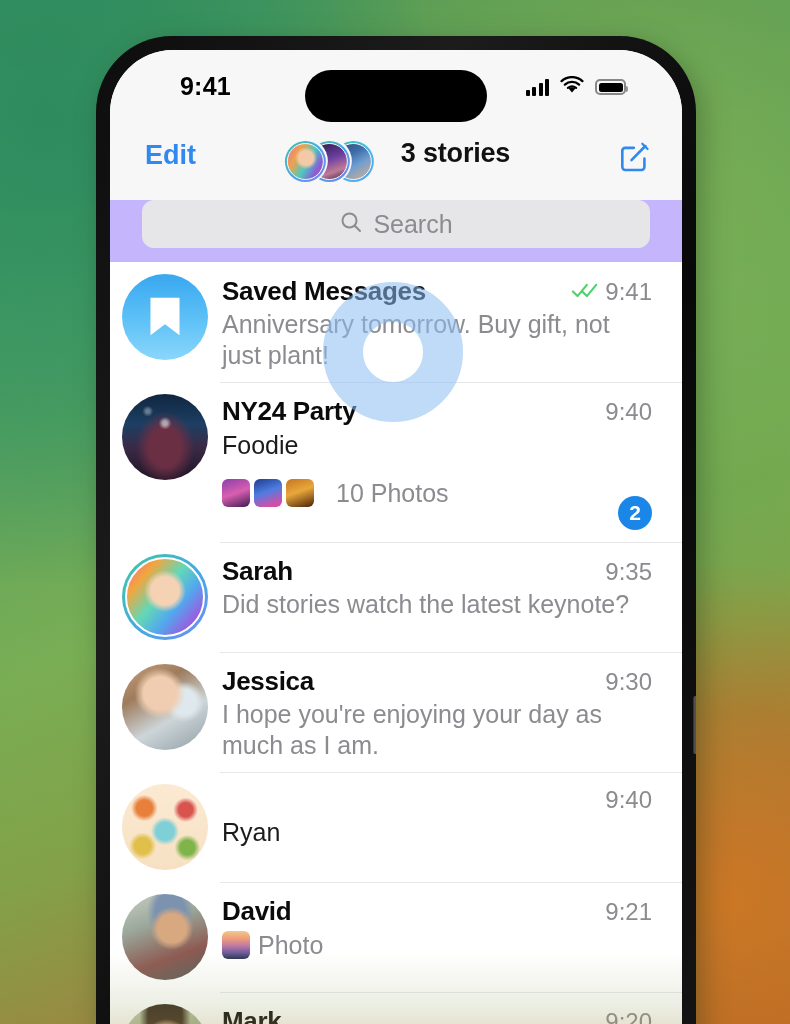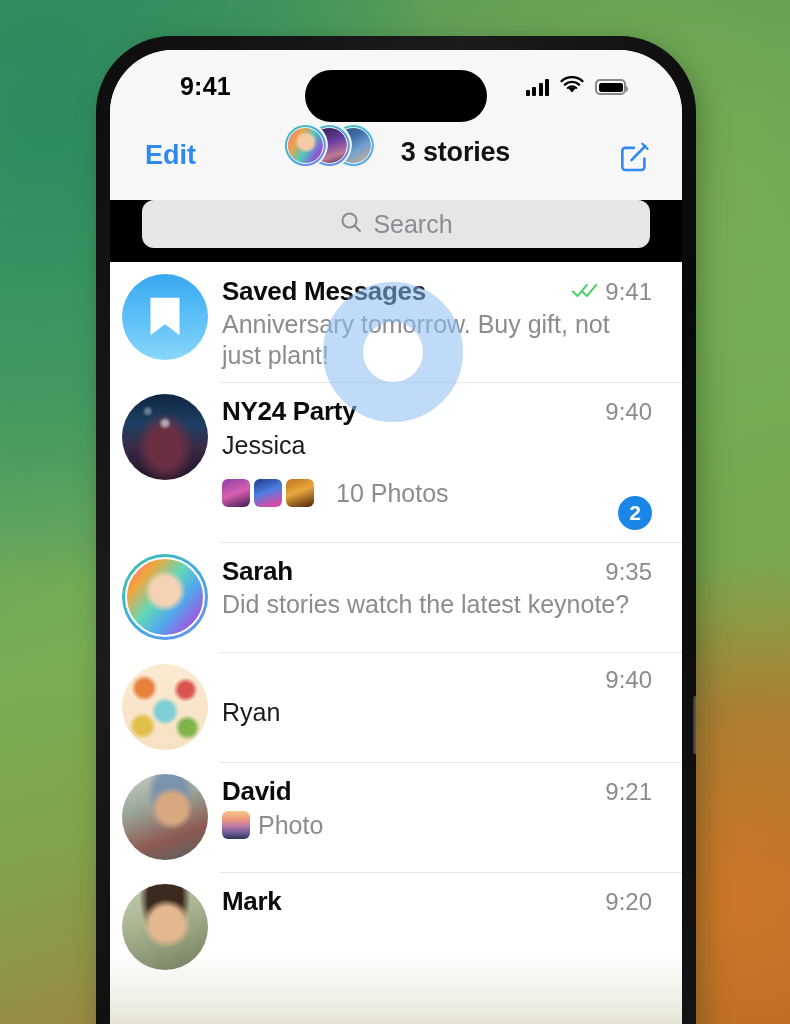--- a/index.html
+++ b/index.html
@@ -103,23 +103,23 @@
   #nav-bar {
     position: relative;
     height: 78px;
     background: #f7f7f8;
   }
   #edit-button {
     position: absolute; left: 35px; top: 18px;
     font-size: 27px; color: #2f89ef; font-weight: 700;
   }
   #stories-pill {
-    position: absolute; left: 50%; top: 0;
+    position: absolute; left: 50%; top: 16px;
     transform: translateX(-50%);
-    display: flex; align-items: flex-end; gap: 23px;
+    display: flex; align-items: flex-start; gap: 23px;
   }
   #stories-avatars { position: relative; width: 96px; height: 46px; }
   .story-av {
     position: absolute; top: 0;
     width: 46px; height: 46px; border-radius: 50%;
     padding: 2.5px;
     background: #f7f7f8;
   }
   .story-av .ring {
     width: 100%; height: 100%; border-radius: 50%;
@@ -131,21 +131,21 @@
     border: 1.5px solid #f7f7f8;
   }
   #story-av-3 { left: 48px; z-index: 1; }
   #story-av-2 { left: 24px; z-index: 2; }
   #story-av-1 { left: 0;   z-index: 3; }
   #stories-label { font-size: 27px; font-weight: 700; color: #111; letter-spacing: -0.2px; }
   #compose-button { position: absolute; right: 30px; top: 18px; }
 
   
   #search-wrap {
-    background: #000000;
+    background: #c4b5fd;
     padding: 0 32px 14px 32px;
   }
   #search-field {
     height: 48px; border-radius: 12px;
     background: #e6e6e8;
     display: flex; align-items: center; justify-content: center;
     gap: 10px;
   }
   #search-placeholder { font-size: 25px; color: #8c8c90; }
 
@@ -347,21 +347,21 @@
                   radial-gradient(circle at 30% 20%, rgba(255,255,255,0.35) 0 2%, rgba(255,255,255,0) 6%),
                   radial-gradient(ellipse at 50% 62%, #6b2f44 0 26%, rgba(107,47,68,0) 48%),
                   linear-gradient(180deg,#0f2640 0%,#1d3f63 35%,#3a2a46 62%,#201526 100%);"></div>
           <div class="chat-body">
             <div class="chat-top">
               <span class="chat-title">NY24 Party</span>
               <span class="chat-meta">
                 <span class="chat-time">9:40</span>
               </span>
             </div>
-            <div class="chat-sender">Jessica</div>
+            <div class="chat-sender">Foodie</div>
             <div class="preview-inline">
               <span class="thumbs">
                 <span class="thumb" style="background-image:linear-gradient(160deg,#8a3fa8,#d85fb0 50%,#3d1a50);"></span>
                 <span class="thumb" style="background-image:linear-gradient(160deg,#1d3d8f,#4f7ce0 45%,#d14fa8 85%);"></span>
                 <span class="thumb" style="background-image:linear-gradient(160deg,#c4741f,#e8a83c 45%,#4a2108);"></span>
               </span>
               <span class="chat-preview" style="margin:14px;">10 Photos</span>
             </div>
             <div class="badge-wrap">
               <span class="badge">2</span>
@@ -379,20 +379,35 @@
             <div class="chat-top">
               <span class="chat-title">Sarah</span>
               <span class="chat-meta">
                 <span class="chat-time">9:35</span>
               </span>
             </div>
             <div class="chat-preview">Did stories watch the latest keynote?</div>
           </div>
         </div>
 
+        <div class="chat-row">
+          <div class="avatar" style="background-image:
+                  radial-gradient(circle at 44% 34%, #f0cdb0 0 22%, rgba(240,205,176,0) 34%),
+                  radial-gradient(circle at 72% 44%, #dfe8ec 0 16%, rgba(223,232,236,0) 26%),
+                  linear-gradient(150deg,#caa27c 0%,#9d7b5c 30%,#cdd5d8 62%,#8e9ea6 100%);"></div>
+          <div class="chat-body">
+            <div class="chat-top">
+              <span class="chat-title">Jessica</span>
+              <span class="chat-meta">
+                <span class="chat-time">9:30</span>
+              </span>
+            </div>
+            <div class="chat-preview">I hope you're enjoying your day as much as I am.</div>
+          </div>
+        </div>
 
         <div class="chat-row">
           <div class="avatar" style="background-image:
                   radial-gradient(circle at 50% 55%, #7fcfd6 0 14%, rgba(127,207,214,0) 22%),
                   radial-gradient(circle at 26% 28%, #e8803c 0 9%, rgba(232,128,60,0) 15%),
                   radial-gradient(circle at 74% 30%, #d9534f 0 8%, rgba(217,83,79,0) 14%),
                   radial-gradient(circle at 24% 72%, #e0c04a 0 9%, rgba(224,192,74,0) 15%),
                   radial-gradient(circle at 76% 74%, #7fb44a 0 8%, rgba(127,180,74,0) 14%),
                   linear-gradient(180deg,#fbead2 0%,#f7e0c2 100%);"></div>
           <div class="chat-body">

